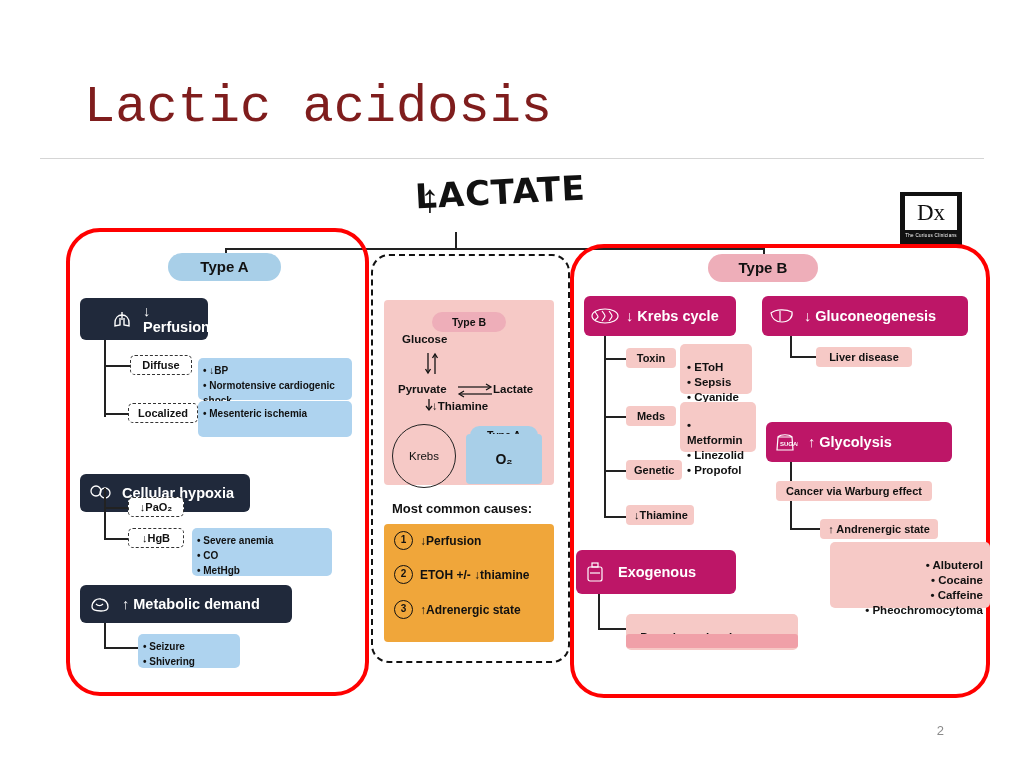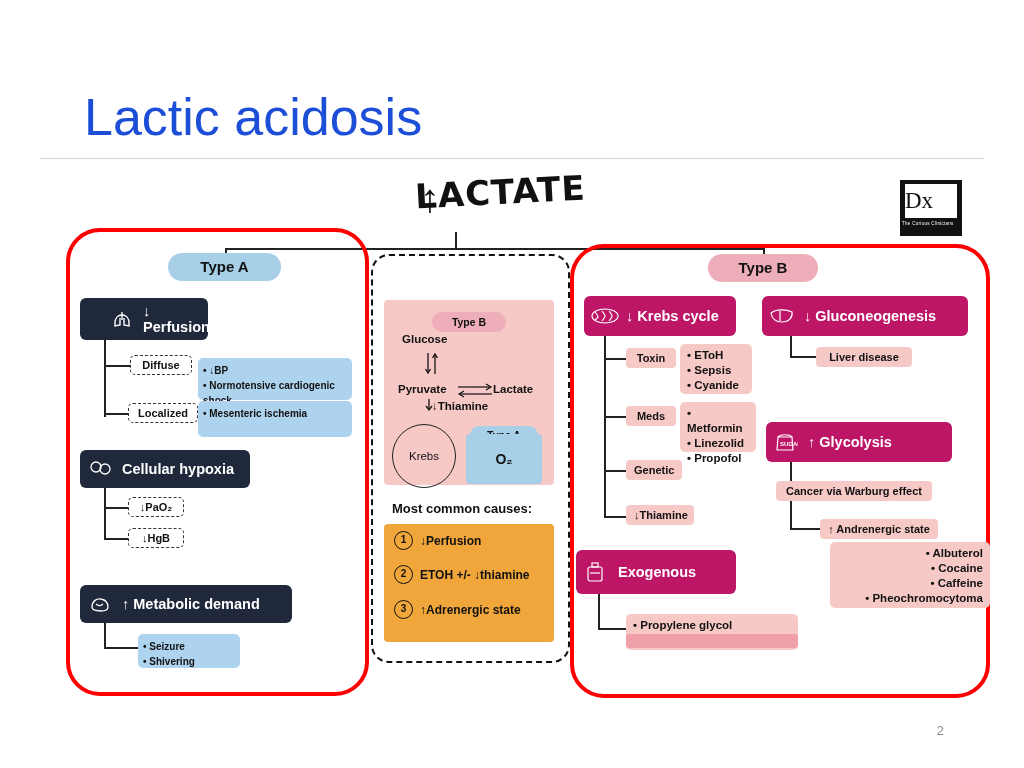--- a/index.html
+++ b/index.html
@@ -17,26 +17,26 @@
   }
   .slide {
     position: relative;
     width: 1024px;
     height: 768px;
   }
   
   .title {
     position: absolute;
     left: 84px;
-    top: 87px;
+    top: 78px;
     font-size: 52px;
     font-weight: 400;
-    color: #1d4ed8;
+    color: #7f1d1d;
     letter-spacing: 0px;
-    font-family: Liberation Sans, sans-serif;
+    font-family: Liberation Mono, monospace;
   }
   .title-rule {
     position: absolute;
     left: 40px;
     top: 158px;
     width: 944px;
     height: 1px;
     background: #d5d5d5;
   }
   .page-num {
@@ -67,27 +67,27 @@
     font-weight: 700;
   }
   .connector {
     position: absolute;
     background: #222;
   }
   
   .dx-logo {
     position: absolute;
     left: 900px;
-    top: 180px;
+    top: 192px;
     width: 58px;
     height: 52px;
     background: #111;
     border: 2px solid #111;
     color: #fff;
-    text-align: left;
+    text-align: center;
   }
   .dx-logo .dx-main {
     font-family: "Liberation Serif", serif;
     font-size: 23px;
     line-height: 34px;
     background: #fff;
     color: #111;
     display: block;
     margin: 2px 3px 0 3px;
   }
@@ -329,21 +329,21 @@
     text-align: center;
     font-size: 14px;
   }
   .pink-box {
     position: absolute;
     background: #f6c9c6;
     border-radius: 5px;
     font-size: 11.5px;
     font-weight: 700;
     color: #111;
-    padding: 4px 7px;
+    padding: 16px 7px;
     box-sizing: border-box;
     line-height: 15px;
   }
   .pink-tag {
     position: absolute;
     background: #f6c9c6;
     border-radius: 4px;
     font-size: 11px;
     font-weight: 700;
     color: #111;
@@ -402,34 +402,39 @@
   <div class="blue-box" style="left:198px; top:358px; width:154px; height:42px;">
     <div>• ↓BP</div>
     <div>• Normotensive cardiogenic shock</div>
   </div>
 
   <div class="dashed-label" style="left:128px; top:403px; width:70px;">Localized</div>
   <div class="blue-box" style="left:198px; top:401px; width:154px; height:36px;">
     <div>• Mesenteric ischemia</div>
   </div>
 
-  <div class="dark-box" style="left:80px; top:450px; width:170px; height:38px;">
+  <div class="dark-box" style="left:80px; top:474px; width:170px; height:38px;">
     <span class="hdr-icon">
       <svg class="icon-svg" width="26" height="18" viewBox="0 0 26 18" fill="none" stroke="#fff" stroke-width="1.3">
         <circle cx="8" cy="7" r="5"></circle>
           <circle cx="17" cy="9" r="5"></circle>
       </svg>
     </span>
     <span>Cellular hypoxia</span>
   </div>
   <div class="tree-line" style="left:104px; top:488px; width:2px; height:52px;"></div>
   <div class="tree-line" style="left:104px; top:507px; width:24px; height:2px;"></div>
   <div class="tree-line" style="left:104px; top:538px; width:24px; height:2px;"></div>
   <div class="dashed-label" style="left:128px; top:497px; width:56px;">↓PaO₂</div>
   <div class="dashed-label" style="left:128px; top:528px; width:56px;">↓HgB</div>
+  <div class="blue-box" style="left:192px; top:528px; width:140px; height:48px;">
+    <div>• Severe anemia</div>
+    <div>• CO</div>
+    <div>• MetHgb</div>
+  </div>
 
   <div class="dark-box" style="left:80px; top:585px; width:212px; height:38px;">
     <span class="hdr-icon">
       <svg class="icon-svg" width="24" height="18" viewBox="0 0 24 18" fill="none" stroke="#fff" stroke-width="1.3">
         <path d="M4 12 C4 6 9 3 13 4 C18 5 20 8 20 12 C20 15 17 16 13 16 C8 16 4 15 4 12Z"></path>
         <path d="M8 9 C10 11 13 11 15 9"></path>
       </svg>
     </span>
     <span>↑ Metabolic demand</span>
   </div>

